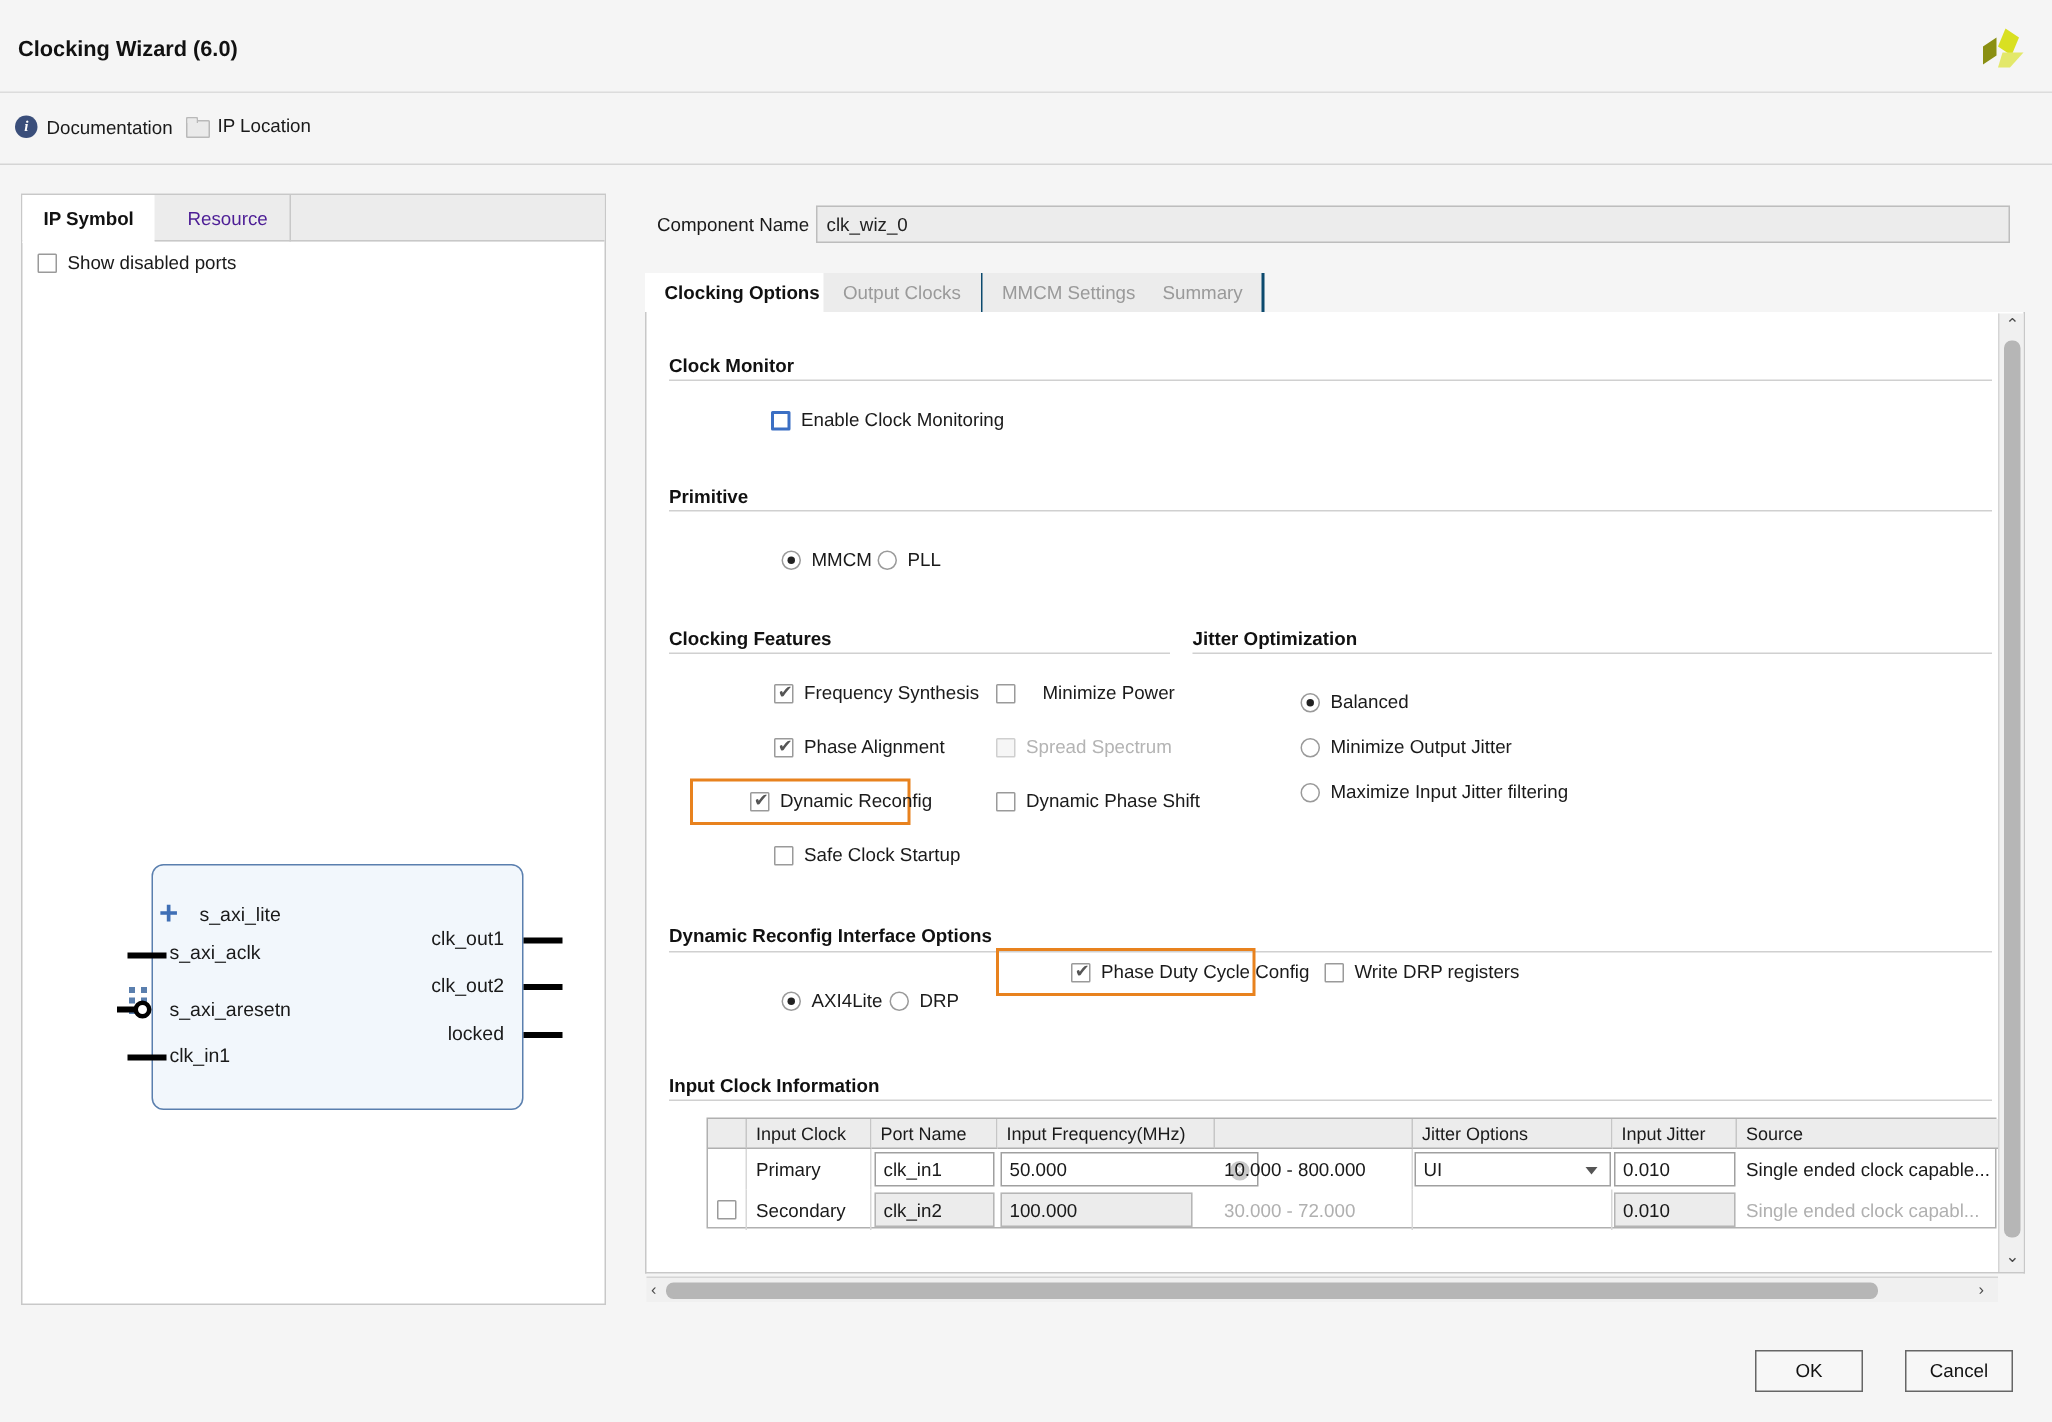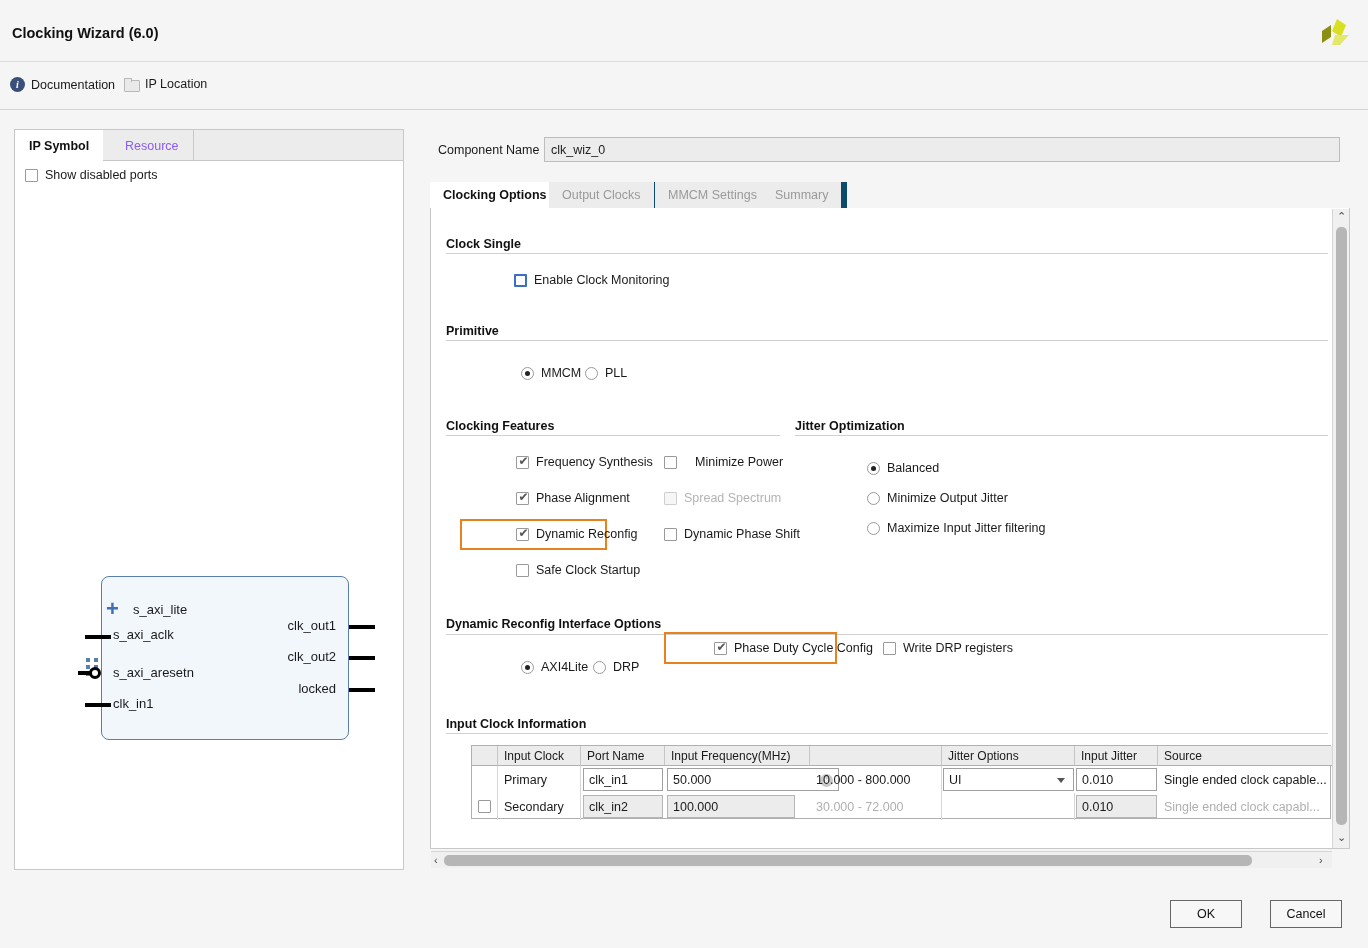--- a/index.html
+++ b/index.html
@@ -38,21 +38,21 @@
 
   
   #leftpanel { position:absolute; left:14px; top:129px; width:390px; height:741px;
                background:#ffffff; border:1px solid #c8c8c8; }
   #left-tabstrip { position:absolute; left:0; top:0; width:388px; height:31px;
                    background:#ececec; border-bottom:1px solid #c8c8c8; }
   .ltab { position:absolute; top:0; height:31px; display:flex; align-items:center;
           padding:0 14px; font-size:12.5px; }
   #ltab-sym { left:0; background:#fff; font-weight:bold; color:#111; border-bottom:1px solid #fff;
               height:32px; }
-  #ltab-res { left:96px; color:#8b5cf6; border-right:1px solid #c8c8c8; }
+  #ltab-res { left:96px; color:#4c1d95; border-right:1px solid #c8c8c8; }
   #ltab-res:after { content:""; }
   #show-disabled-row { position:absolute; left:10px; top:38px; display:flex; align-items:center; gap:7px; }
   #symbol-canvas { position:absolute; left:1px; top:60px; width:386px; height:678px; background:#fff; }
 
   
   #ipblock { position:absolute; left:85px; top:386px; width:248px; height:164px;
              background:#f2f7fc; border:1px solid #5a7fae; border-radius:8px; }
   .portlabel-l { position:absolute; left:97px; font-size:13px; color:#1a1a1a; }
   .portlabel-r { position:absolute; right:-1px; font-size:13px; color:#1a1a1a; text-align:right; }
   .pin { position:absolute; height:4px; background:#000; width:26px; }
@@ -65,21 +65,21 @@
   
   #comp-label { position:absolute; left:438px; top:143px; font-size:12.5px; }
   #comp-input { position:absolute; left:544px; top:137px; width:796px; height:25px;
                 background:#ececec; border:1px solid #bdbdbd; padding:0 6px;
                 display:flex; align-items:center; font-size:12.5px; color:#222; }
 
   #tabstrip { position:absolute; left:430px; top:182px; width:920px; height:26px; }
   .tab { position:absolute; top:0; height:26px; display:flex; align-items:center;
          padding:0 13px; font-size:12.5px; background:#ececec; }
   .tab.active { background:#fff; font-weight:bold; color:#111; }
-  .tab.inactive { color:#9a9a9a; border-right:6px solid #0c4a6e; }
+  .tab.inactive { color:#9a9a9a; border-right:2px solid #0c4a6e; }
 
   #contentpane { position:absolute; left:430px; top:208px; width:920px; height:641px;
                  background:#fff; border:1px solid #c8c8c8; border-top:none; }
 
   
   .sect { position:absolute; font-size:12.5px; font-weight:bold; color:#111; }
   .sectrule { position:absolute; height:1px; background:#d0d0d0; }
 
   
   .cb { width:13px; height:13px; border:1px solid #9a9a9a; background:#fff;
@@ -218,21 +218,21 @@
   <div class="tab inactive" style="left:225px;text-align:center;">
     <span>MMCM Settings</span>
   </div>
   <div class="tab inactive" style="left:332px;">
     <span>Summary</span>
   </div>
 </div>
 
 <div id="contentpane"></div>
 
-<div class="sect" style="left:446px; top:237px;">Clock Single</div>
+<div class="sect" style="left:446px; top:237px;">Clock Monitor</div>
 <div class="sectrule" style="left:446px; top:253px; width:882px;"></div>
 <div class="optrow" style="left:474px; top:273px;">
   <span class="cb focus"></span>
   <span>Enable Clock Monitoring</span>
 </div>
 
 <div class="sect" style="left:446px; top:324px;">Primitive</div>
 <div class="sectrule" style="left:446px; top:340px; width:882px;"></div>
 <div class="optrow" style="left:481px; top:366px;">
   <span class="rb sel"></span>
@@ -257,21 +257,21 @@
 <div class="optrow" style="left:476px; top:491px;">
   <span class="cb checked"></span>
   <span>Phase Alignment</span>
 </div>
 <div class="optrow dim" style="left:624px; top:491px;">
   <span class="cb disabled"></span>
   <span>Spread Spectrum</span>
 </div>
 
 <div class="hl" style="left:460px; top:519px; width:147px; height:31px;"></div>
-<div class="optrow" style="left:476px; top:527px;">
+<div class="optrow" style="left:460px; top:527px;">
   <span class="cb checked"></span>
   <span>Dynamic Reconfig</span>
 </div>
 <div class="optrow" style="left:624px; top:527px;">
   <span class="cb"></span>
   <span>Dynamic Phase Shift</span>
 </div>
 <div class="optrow" style="left:476px; top:563px;">
   <span class="cb"></span>
   <span>Safe Clock Startup</span>

